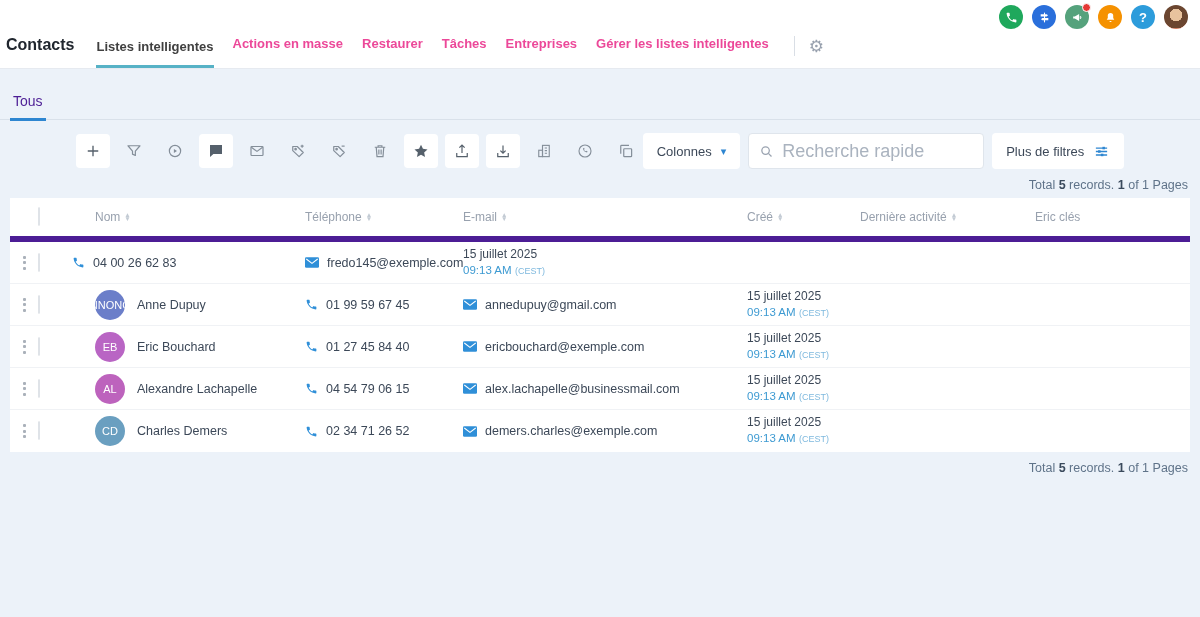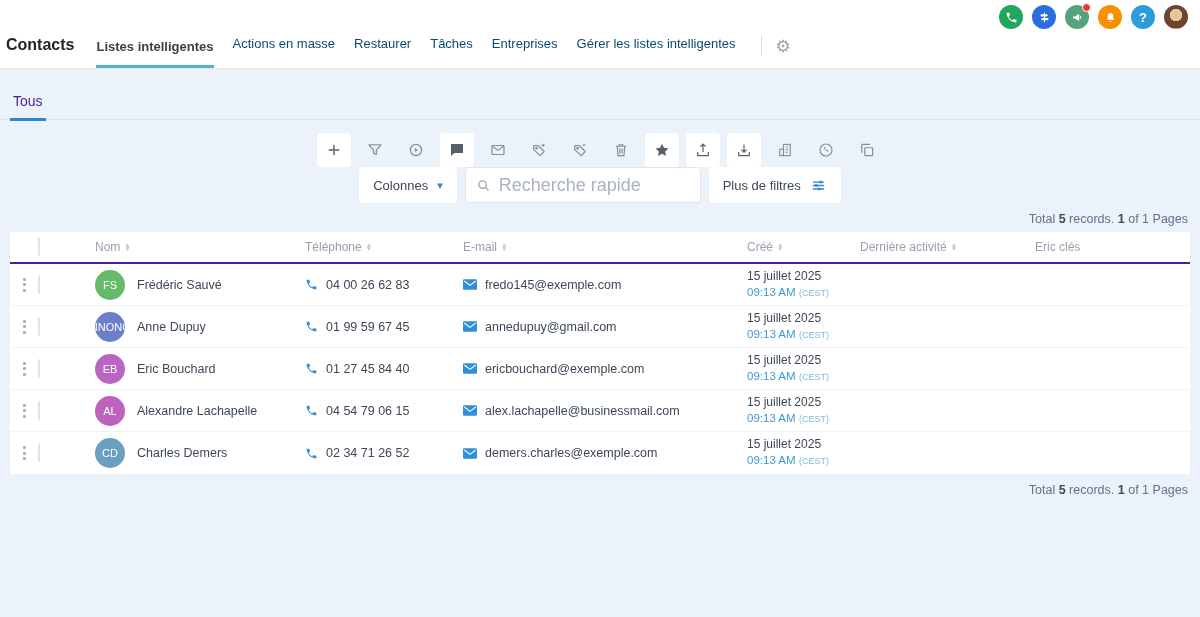--- a/index.html
+++ b/index.html
@@ -19,29 +19,29 @@
   }
   .circle-ic svg { width:13px; height:13px; }
   .circle-ic .q { font-size:13px; font-weight:bold; color:#fff; }
   .badge-dot { position:absolute; top:-2px; right:-2px; width:9px; height:9px; border-radius:50%; background:#e53935; border:1.5px solid #fff; }
   .avatar-photo {
     width:24px; height:24px; border-radius:50%;
     background: radial-gradient(circle at 50% 42%, #e8c39e 0 34%, #6b4630 35% 72%, #cf7a5e 73% 100%);
   }
   .main-nav { position:absolute; left:6px; bottom:0; display:flex; align-items:flex-end; }
   .nav-title { font-size:16px; font-weight:bold; color:#20262e; padding:0 22px 14px 0; }
-  .nav-tab { font-size:13px; color:#0c4a6e; padding:0 0 14px 0; margin-right:19px; cursor:pointer; border-bottom:3px solid transparent; }
+  .nav-tab { font-size:13px; color:#ec4899; padding:0 0 14px 0; margin-right:19px; cursor:pointer; border-bottom:3px solid transparent;font-weight:bold; }
   .nav-tab.active { color:#404040; font-weight:bold; border-bottom:3px solid #57b2c6; padding-bottom:11px; }
   .nav-sep { width:1px; height:20px; background:#d9dee5; margin:0 14px 12px 6px; }
   .nav-gear { font-size:17px; color:#98a1ae; padding-bottom:11px; cursor:pointer; }
   
   .subtabs { padding:14px 0 0 10px; border-bottom:1px solid #d9e1ea; }
   .subtab { display:inline-block; font-size:14px; color:#4c1d95; padding:10px 3px 9px; border-bottom:3px solid #2e86d1; margin-bottom:-2px; cursor:pointer; }
   
-  .toolbar { display:flex; justify-content:flex-start; align-items:center; margin:13px 10px 0;flex-direction:column; }
+  .toolbar { display:flex; justify-content:center; align-items:center; margin:13px 10px 0; }
   .tool-group { display:flex; gap:7px; }
   .tool-btn {
     width:34px; height:34px; border-radius:4px; display:flex; align-items:center; justify-content:center;
     color:#848e99; cursor:pointer; background:transparent;
   }
   .tool-btn.white { background:#fff; }
   .tool-btn svg { width:18px; height:18px; }
   .tool-btn.dark { color:#55606b; }
   .right-controls { display:flex; gap:8px; align-items:center; }
   .btn-white {
@@ -61,21 +61,21 @@
   .summary { text-align:right; font-size:12.5px; color:#5f7389; margin:9px 12px 6px; }
   .summary b { color:#3a4a5c; }
   .summary.bottom { margin-top:9px; }
   
   .table-card { background:#fff; margin:0 10px; }
   .trow {
     display:grid;
     grid-template-columns:28px 34px 233px 158px 284px 113px 175px 1fr;
     align-items:center; height:42px; border-bottom:1px solid #f0f2f5;
   }
-  .trow.head { height:32px; border-bottom:2px solid #4c1d95; }
+  .trow.head { height:44px; border-bottom:6px solid #4c1d95; }
   .col-label { display:flex; align-items:center; gap:4px; font-size:12px; color:#98a1ae; }
   .name-col { padding-left:23px; }
   .sort { display:flex; flex-direction:column; color:#c3cbd4; font-size:6.5px; line-height:4.5px; cursor:pointer; }
   .kebab { display:flex; flex-direction:column; gap:2.5px; align-items:center; justify-self:center; cursor:pointer; }
   .kebab i { width:3px; height:3px; border-radius:1px; background:#aab1ba; }
   .cbx { width:18px; height:18px; border:1.5px solid #dfe3e8; border-radius:5px; background:#fff; cursor:pointer; }
   .cell-name { display:flex; align-items:center; gap:12px; padding-left:23px; }
   .avatar {
     width:30px; height:30px; border-radius:50%; color:#fff; font-size:11px;
     display:flex; align-items:center; justify-content:center; overflow:hidden; flex:none; white-space:nowrap;
@@ -304,24 +304,20 @@
     </div>
   </div>
 
   <div class="trow">
     <div class="kebab">
         <i></i>
         <i></i>
         <i></i>
       </div>
     <div><span class="cbx"></span></div>
-    <div class="cell-name">
-      <span class="avatar" style="background-color: rgb(102, 187, 106);">FS</span>
-      <span class="pname">Frédéric Sauvé</span>
-    </div>
     <div class="cell-contact">
       <svg width="13" height="13" viewBox="0 0 24 24" fill="#2f8fd8">
           <path d="M6.6 10.8c1.5 2.8 3.8 5.1 6.6 6.6l2.2-2.2c.3-.3.7-.4 1-.2 1.1.4 2.3.6 3.6.6.6 0 1 .4 1 1V20c0 .6-.4 1-1 1C10.9 21 3 13.1 3 3.9c0-.5.4-.9 1-.9h3.5c.6 0 1 .4 1 1 0 1.2.2 2.4.6 3.6.1.3 0 .7-.2 1l-2.3 2.2z"></path>
         </svg>
       <span>04 00 26 62 83</span>
     </div>
     <div class="cell-contact">
       <svg width="14" height="11" viewBox="0 0 16 12">
           <rect width="16" height="12" rx="1.5" fill="#2f8fd8"></rect>
           <path d="M1.5 2l6.5 5 6.5-5" stroke="#fff" stroke-width="1.2" fill="none"></path>

